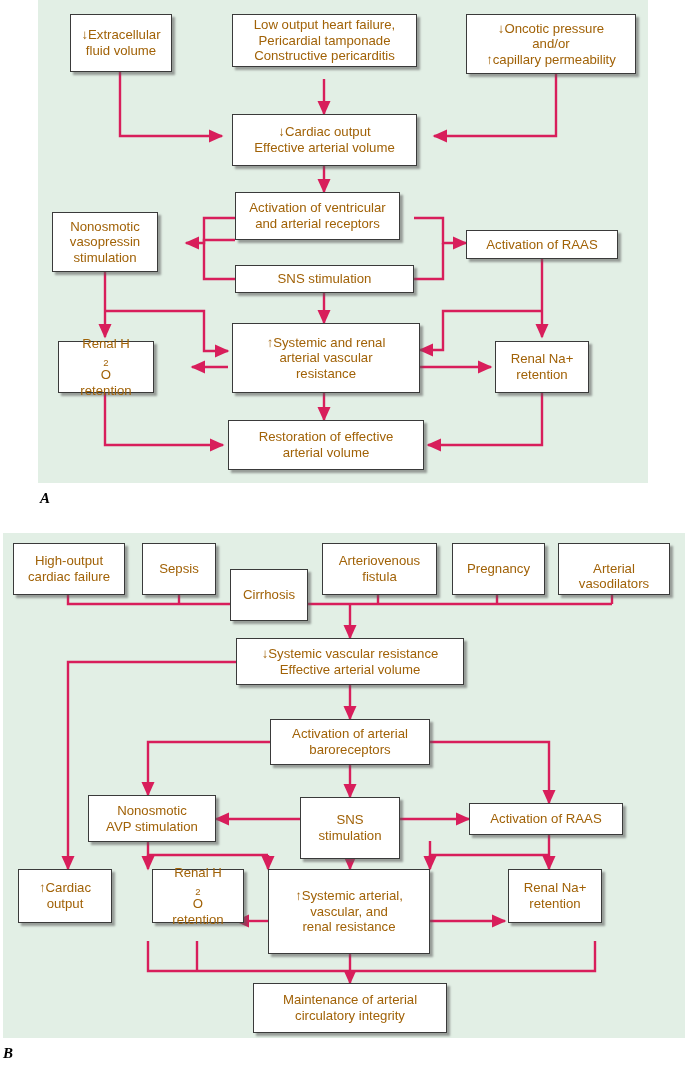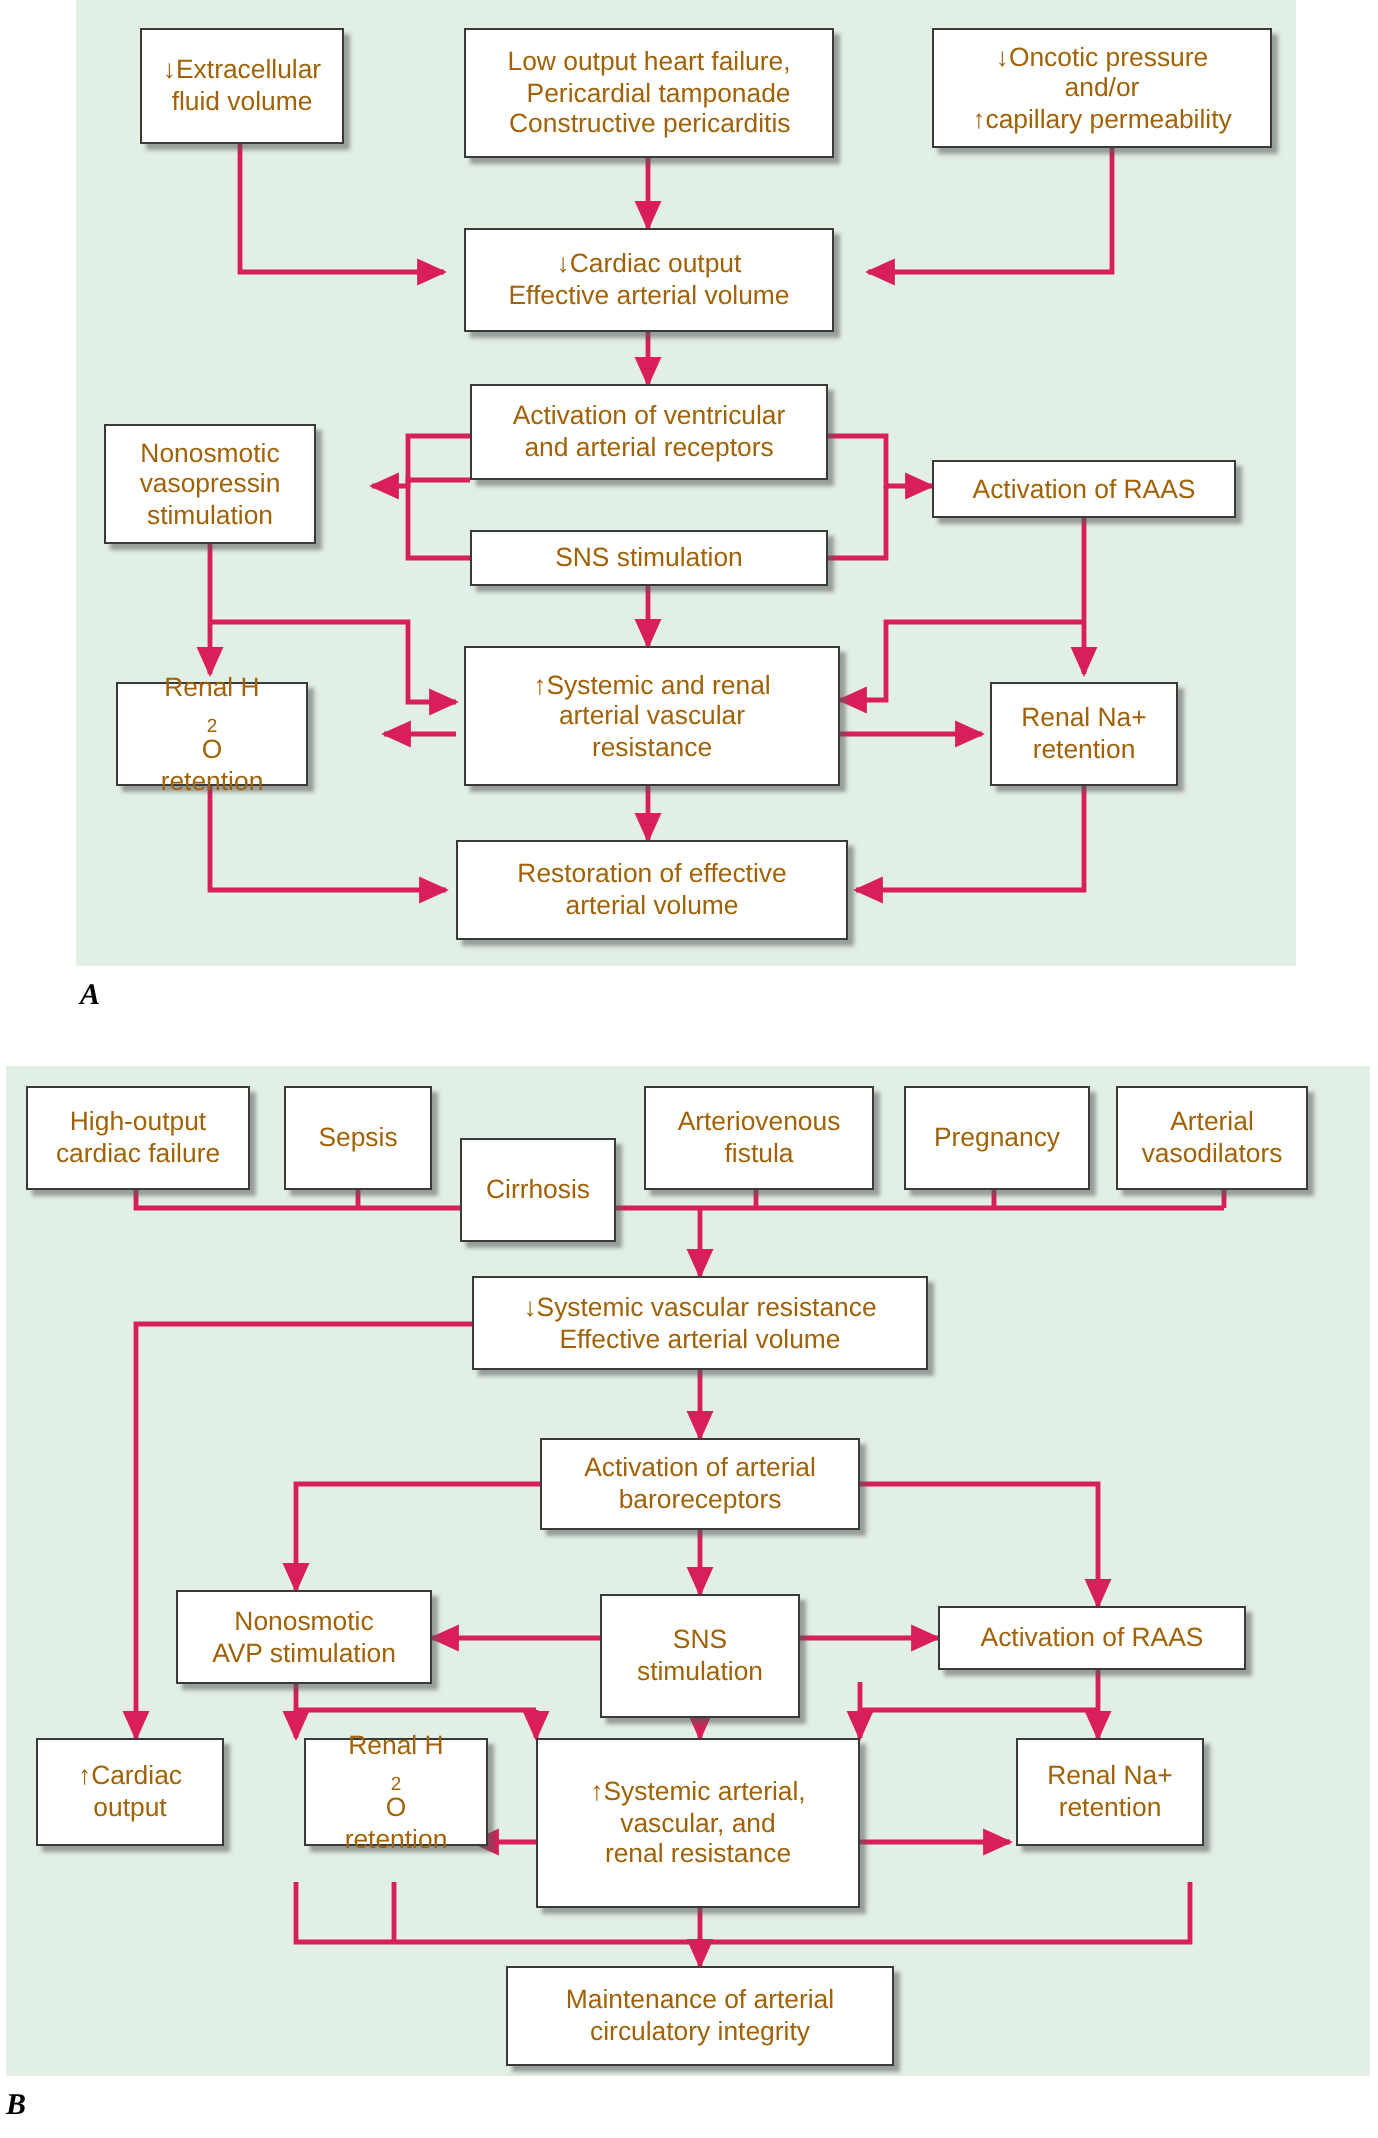--- a/index.html
+++ b/index.html
@@ -159,38 +159,38 @@
 
   <path class="wire" d="M148,941 L148,971 L595,971 L595,941"></path>
   <path class="wire" d="M197,941 L197,971"></path>
 </svg>
 
 <div class="node" style="left:70px; top:14px; width:102px; height:58px;">
   <span>↓Extracellular
 fluid volume</span>
 </div>
 
-<div class="node" style="left:232px; top:14px; width:185px; height:65px;text-align:right;">
+<div class="node" style="left:232px; top:14px; width:185px; height:53px;">
   <span>Low output heart failure,
 Pericardial tamponade
 Constructive pericarditis</span>
 </div>
 
 <div class="node" style="left:466px; top:14px; width:170px; height:60px;">
   <span>↓Oncotic pressure
 and/or
 ↑capillary permeability</span>
 </div>
 
 <div class="node" style="left:232px; top:114px; width:185px; height:52px;text-align:center;">
   <span>↓Cardiac output
 Effective arterial volume</span>
 </div>
 
-<div class="node" style="left:235px; top:192px; width:179px; height:48px;">
+<div class="node" style="left:235px; top:192px; width:165px; height:48px;">
   <span>Activation of ventricular
 and arterial receptors</span>
 </div>
 
 <div class="node" style="left:52px; top:212px; width:106px; height:60px;">
   <span>Nonosmotic
 vasopressin
 stimulation</span>
 </div>
 
@@ -240,21 +240,21 @@
 
 <div class="node" style="left:322px; top:543px; width:115px; height:52px;">
   <span>Arteriovenous
 fistula</span>
 </div>
 
 <div class="node" style="left:452px; top:543px; width:93px; height:52px;">
   <span>Pregnancy</span>
 </div>
 
-<div class="node" style="left:558px; top:543px; width:96px; height:52px;">
+<div class="node" style="left:558px; top:543px; width:112px; height:52px;align-items:flex-end;">
   <span>Arterial
 vasodilators</span>
 </div>
 
 <div class="node" style="left:236px; top:638px; width:228px; height:47px;">
   <span>↓Systemic vascular resistance
 Effective arterial volume</span>
 </div>
 
 <div class="node" style="left:270px; top:719px; width:160px; height:46px;">

